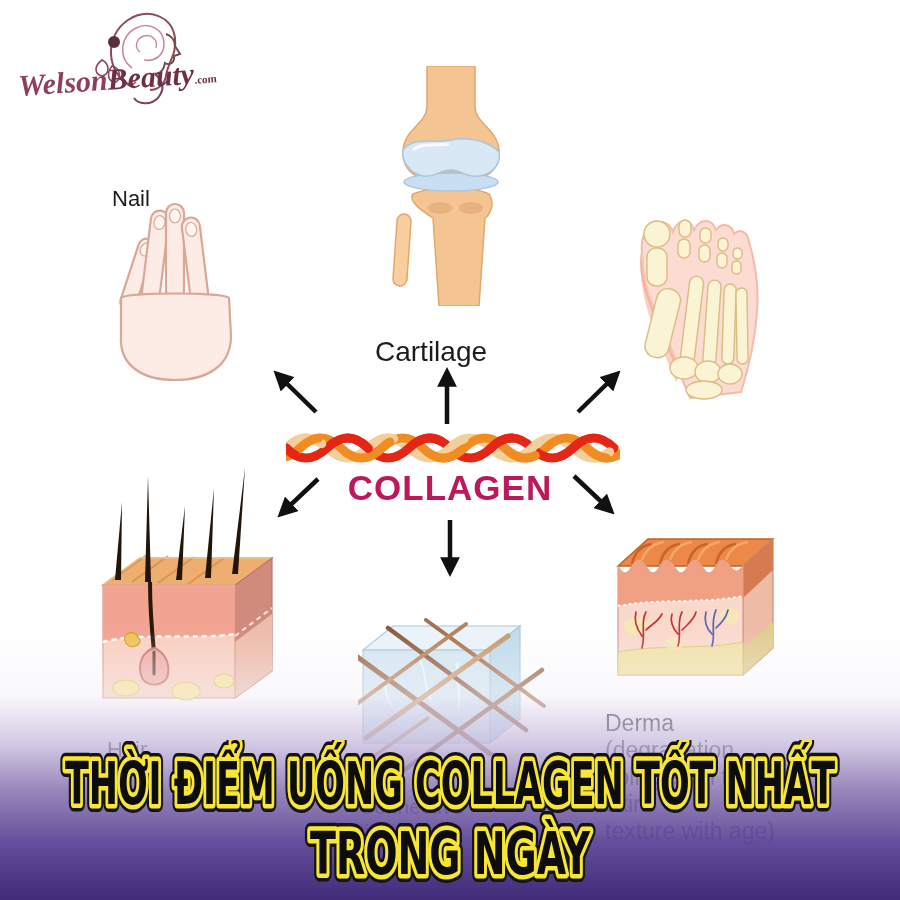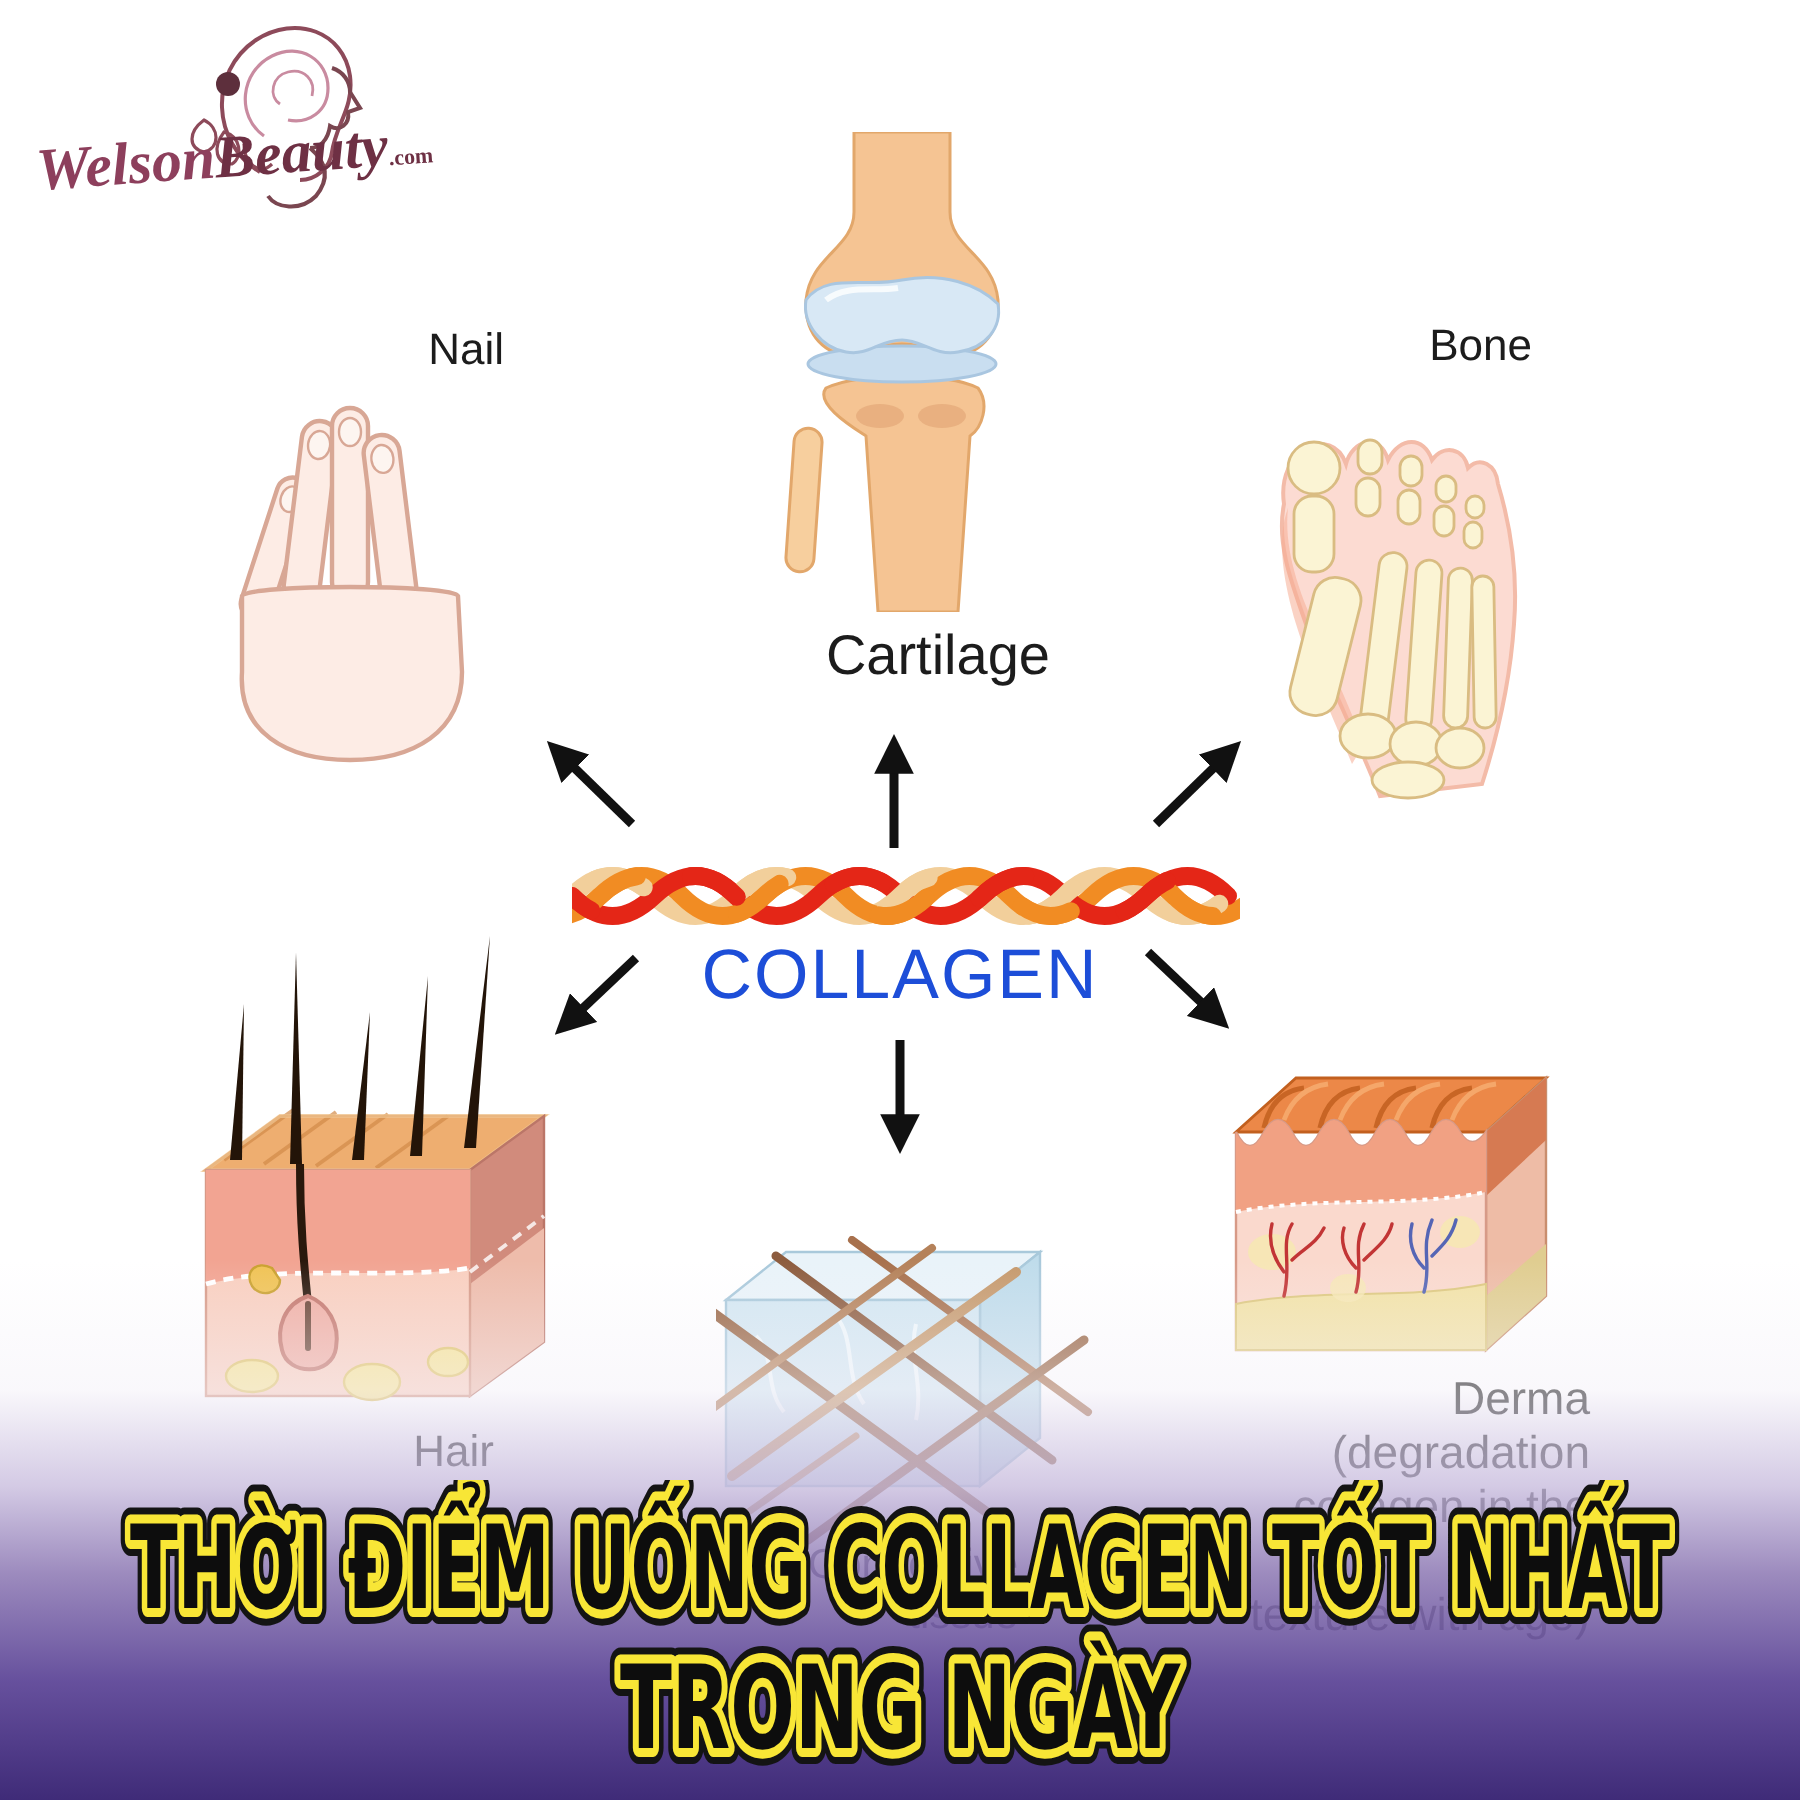--- a/index.html
+++ b/index.html
@@ -2,27 +2,28 @@
 <html><head>
 <meta charset="utf-8">
 <style>
   html,body{margin:0;padding:0;background:#666;}
   .canvas{
     position:relative;width:900px;height:900px;background:#ffffff;
     overflow:hidden;font-family:"Liberation Sans",sans-serif;margin:0 auto;
   }
   .abs{position:absolute;}
   .label{
-    position:absolute;text-align:right;color:#1c1c1c;
+    position:absolute;text-align:left;color:#1c1c1c;
     font-family:"Liberation Sans",sans-serif;
+    margin-top:24px;
   }
   .lbl-top{font-size:22px;}
   .collagen-word{
     position:absolute;left:320px;top:468px;width:260px;text-align:center;
-    font-size:35px;font-weight:normal;letter-spacing:1px;color:#1d4ed8;
+    font-size:35px;font-weight:bold;letter-spacing:1px;color:#be185d;
   }
   .derma-cap{font-size:23px;line-height:27px;}
   .conn-cap{font-size:21px;line-height:25px;color:#2a2347;}
   .overlay{
     position:absolute;left:0;top:630px;width:900px;height:270px;z-index:5;
     background:linear-gradient(180deg,
       rgba(255,255,255,0) 0%,
       rgba(244,241,248,0.50) 24%,
       rgba(199,187,221,0.78) 42%,
       rgba(143,123,181,0.88) 58%,
@@ -100,21 +101,20 @@
       <path d="M30,128 C48,120 90,120 106,128 C112,136 108,148 102,152 L96,240 L56,240 L50,152 C44,148 24,136 30,128 Z" fill="#f5c493"></path>
     </g>
     <ellipse cx="57" cy="142" rx="12" ry="6" fill="#dfa071" opacity="0.55"></ellipse>
     <ellipse cx="88" cy="142" rx="12" ry="6" fill="#dfa071" opacity="0.55"></ellipse>
     <ellipse cx="68" cy="116" rx="47" ry="9" fill="#c9def0" stroke="#a9c6e0" stroke-width="1.5"></ellipse>
     <path d="M20,84 C30,70 50,78 68,74 C88,70 106,76 116,86 C118,98 110,108 96,110 C84,112 78,104 68,104 C56,104 52,112 40,110 C28,108 18,96 20,84 Z" fill="#d8e8f5" stroke="#a9c6e0" stroke-width="1.5"></path>
     <path d="M30,84 C40,76 54,80 66,78" fill="none" stroke="#ffffff" stroke-width="3" opacity="0.8"></path>
   </svg>
   <div class="label" style="left:375px;top:312px;width:150px;font-size:28px;">Cartilage</div>
 
-  <div class="label lbl-top" style="left:626px;top:160px;width:140px;">Bone</div>
   <svg class="abs" style="left:618px;top:192px;" width="155" height="210" viewBox="0 0 155 210">
     <path d="M24,60 C20,32 48,20 55,40 C58,28 72,24 76,38 C82,26 94,26 98,38 C104,30 114,32 116,42 C122,36 130,40 131,50 C137,70 141,95 139,120 C137,150 131,175 123,200 L72,206 C60,176 47,150 35,120 C28,100 20,80 24,60 Z" fill="#fcdbd2" stroke="#f3bba8" stroke-width="2"></path>
     <path d="M26,62 C24,80 30,100 38,118 C46,138 56,160 64,180 L58,190 C48,165 36,140 30,120 C24,100 20,78 26,62 Z" fill="#f5ad94" opacity="0.55"></path>
     <g fill="#fbf4d4" stroke="#d9bc82" stroke-width="1.4">
       <circle cx="39" cy="42" r="13"></circle>
       <rect x="29" y="56" width="20" height="38" rx="9"></rect>
       <rect x="-11" y="-34" width="24" height="70" rx="11" transform="translate(44 130) rotate(14)"></rect>
       <rect x="61" y="28" width="12" height="17" rx="6"></rect>
       <rect x="60" y="47" width="12" height="19" rx="6"></rect>
       <rect x="-7" y="-44" width="14" height="90" rx="7" transform="translate(74 128) rotate(7)"></rect>

